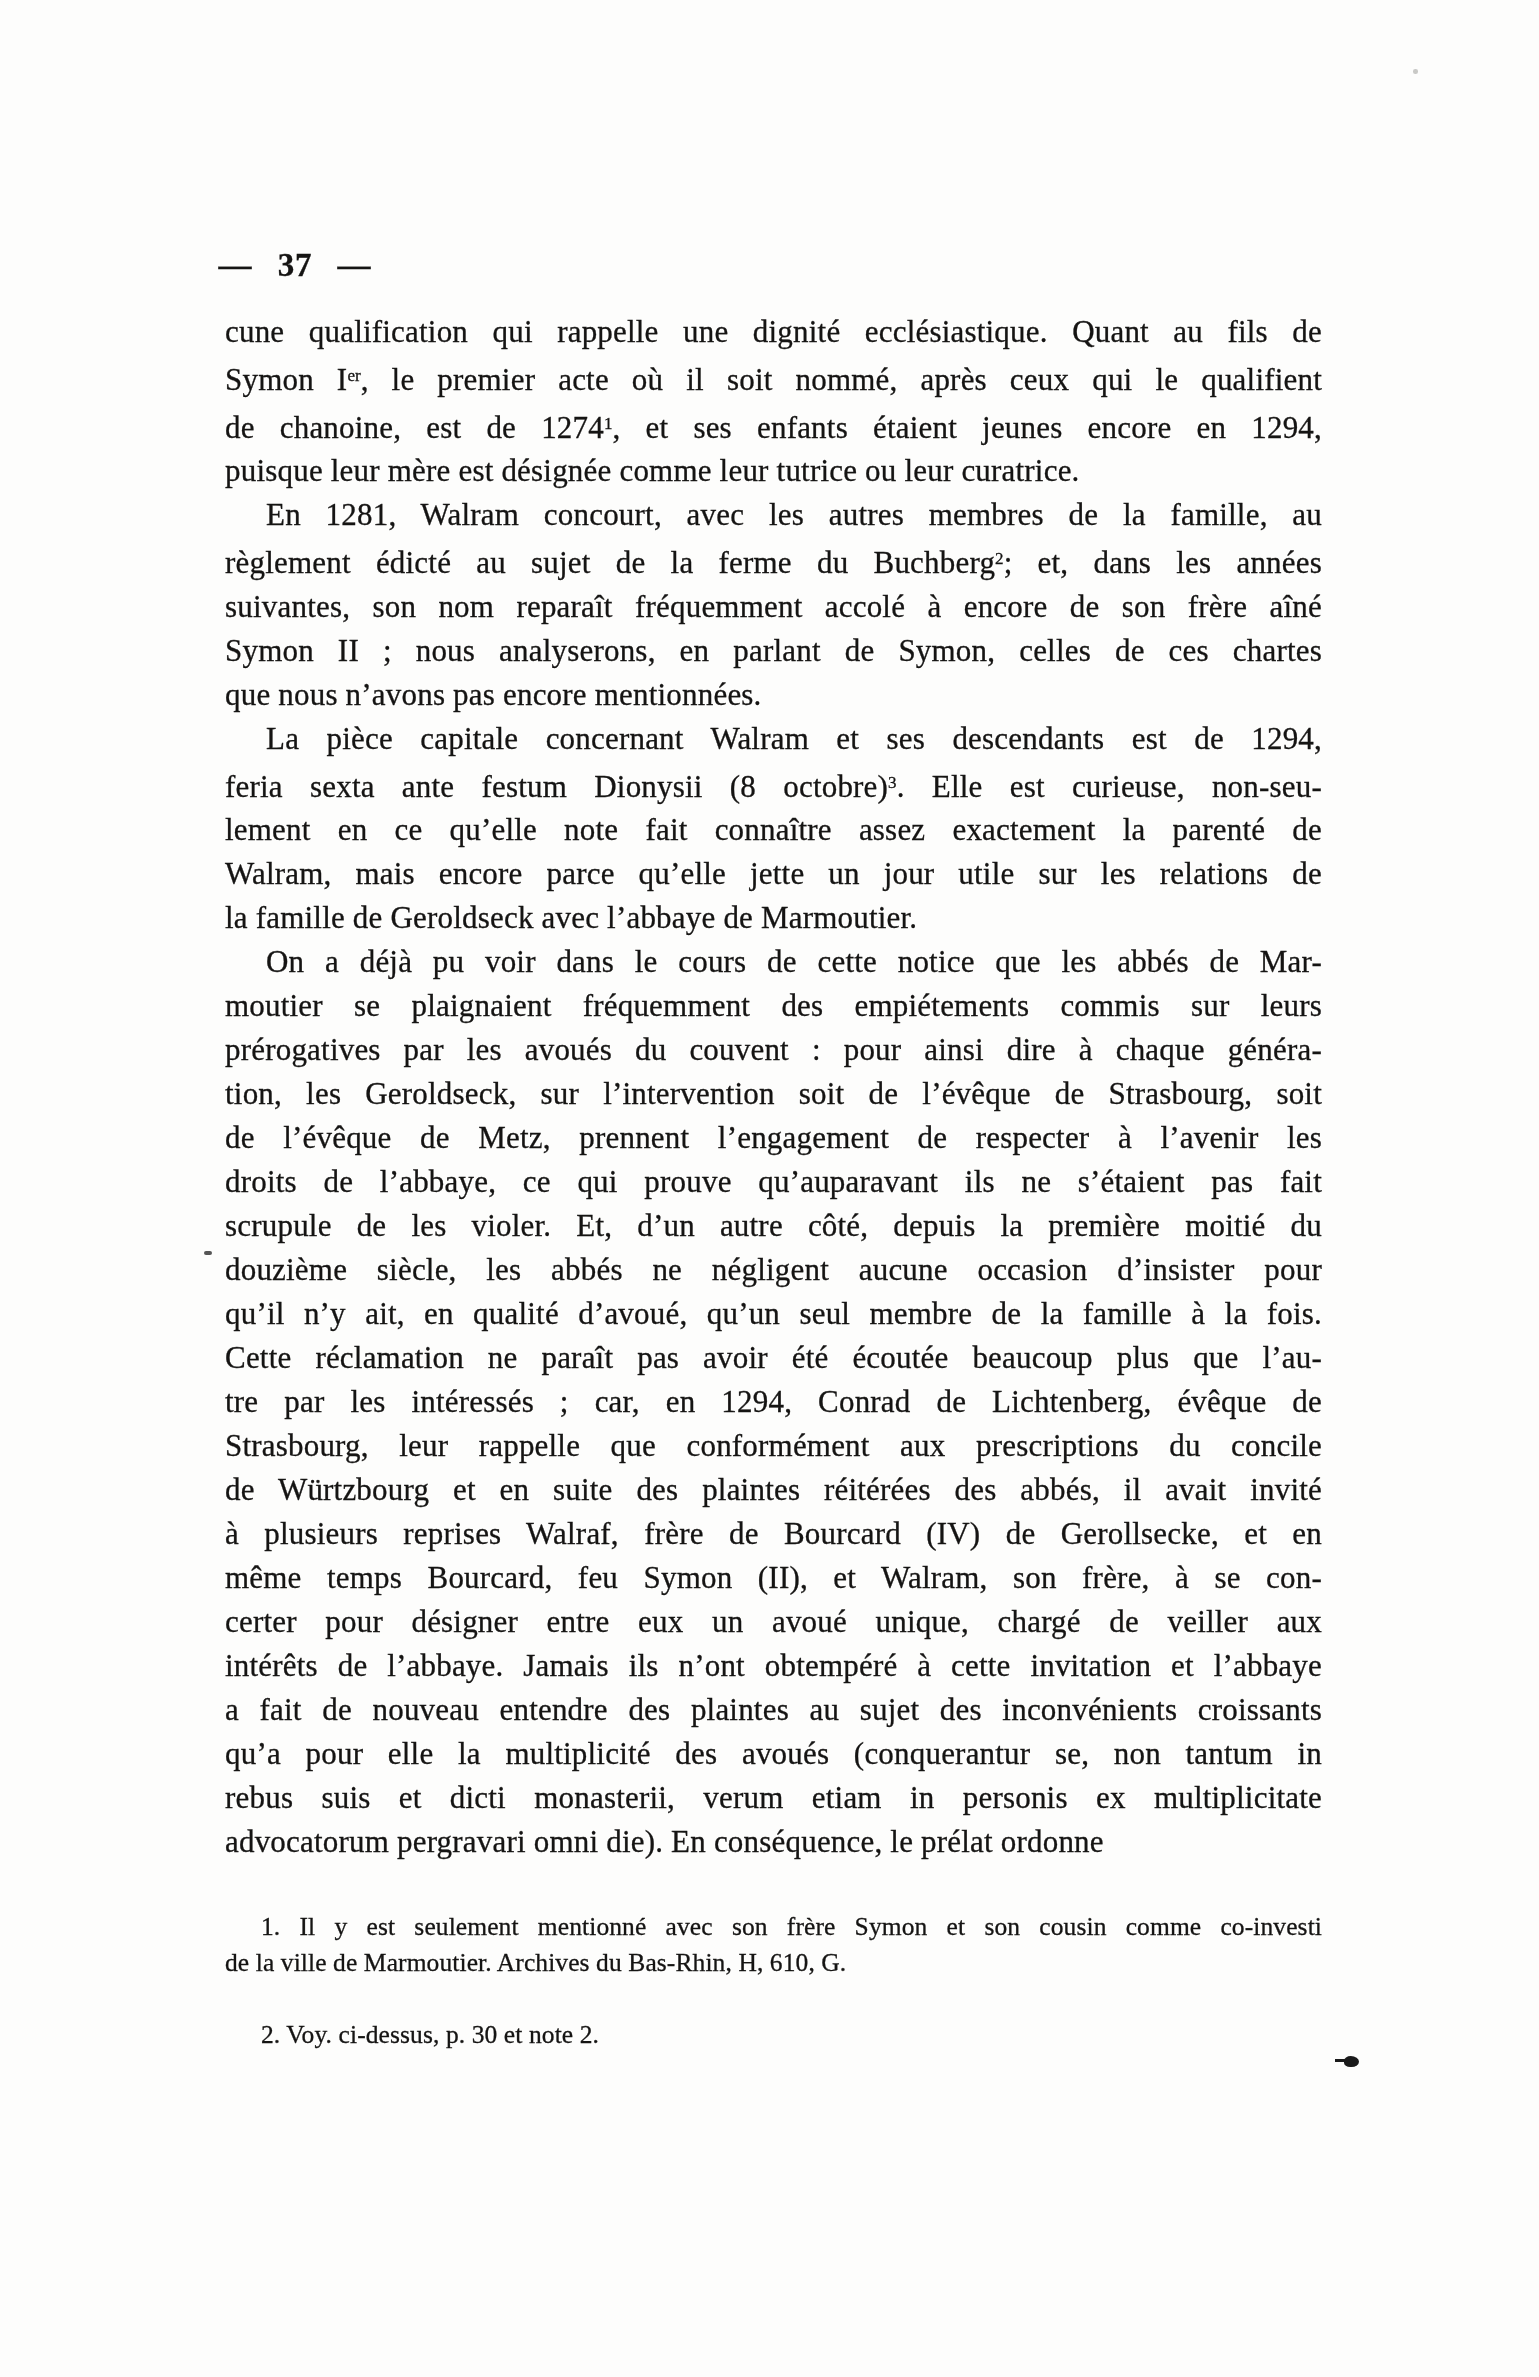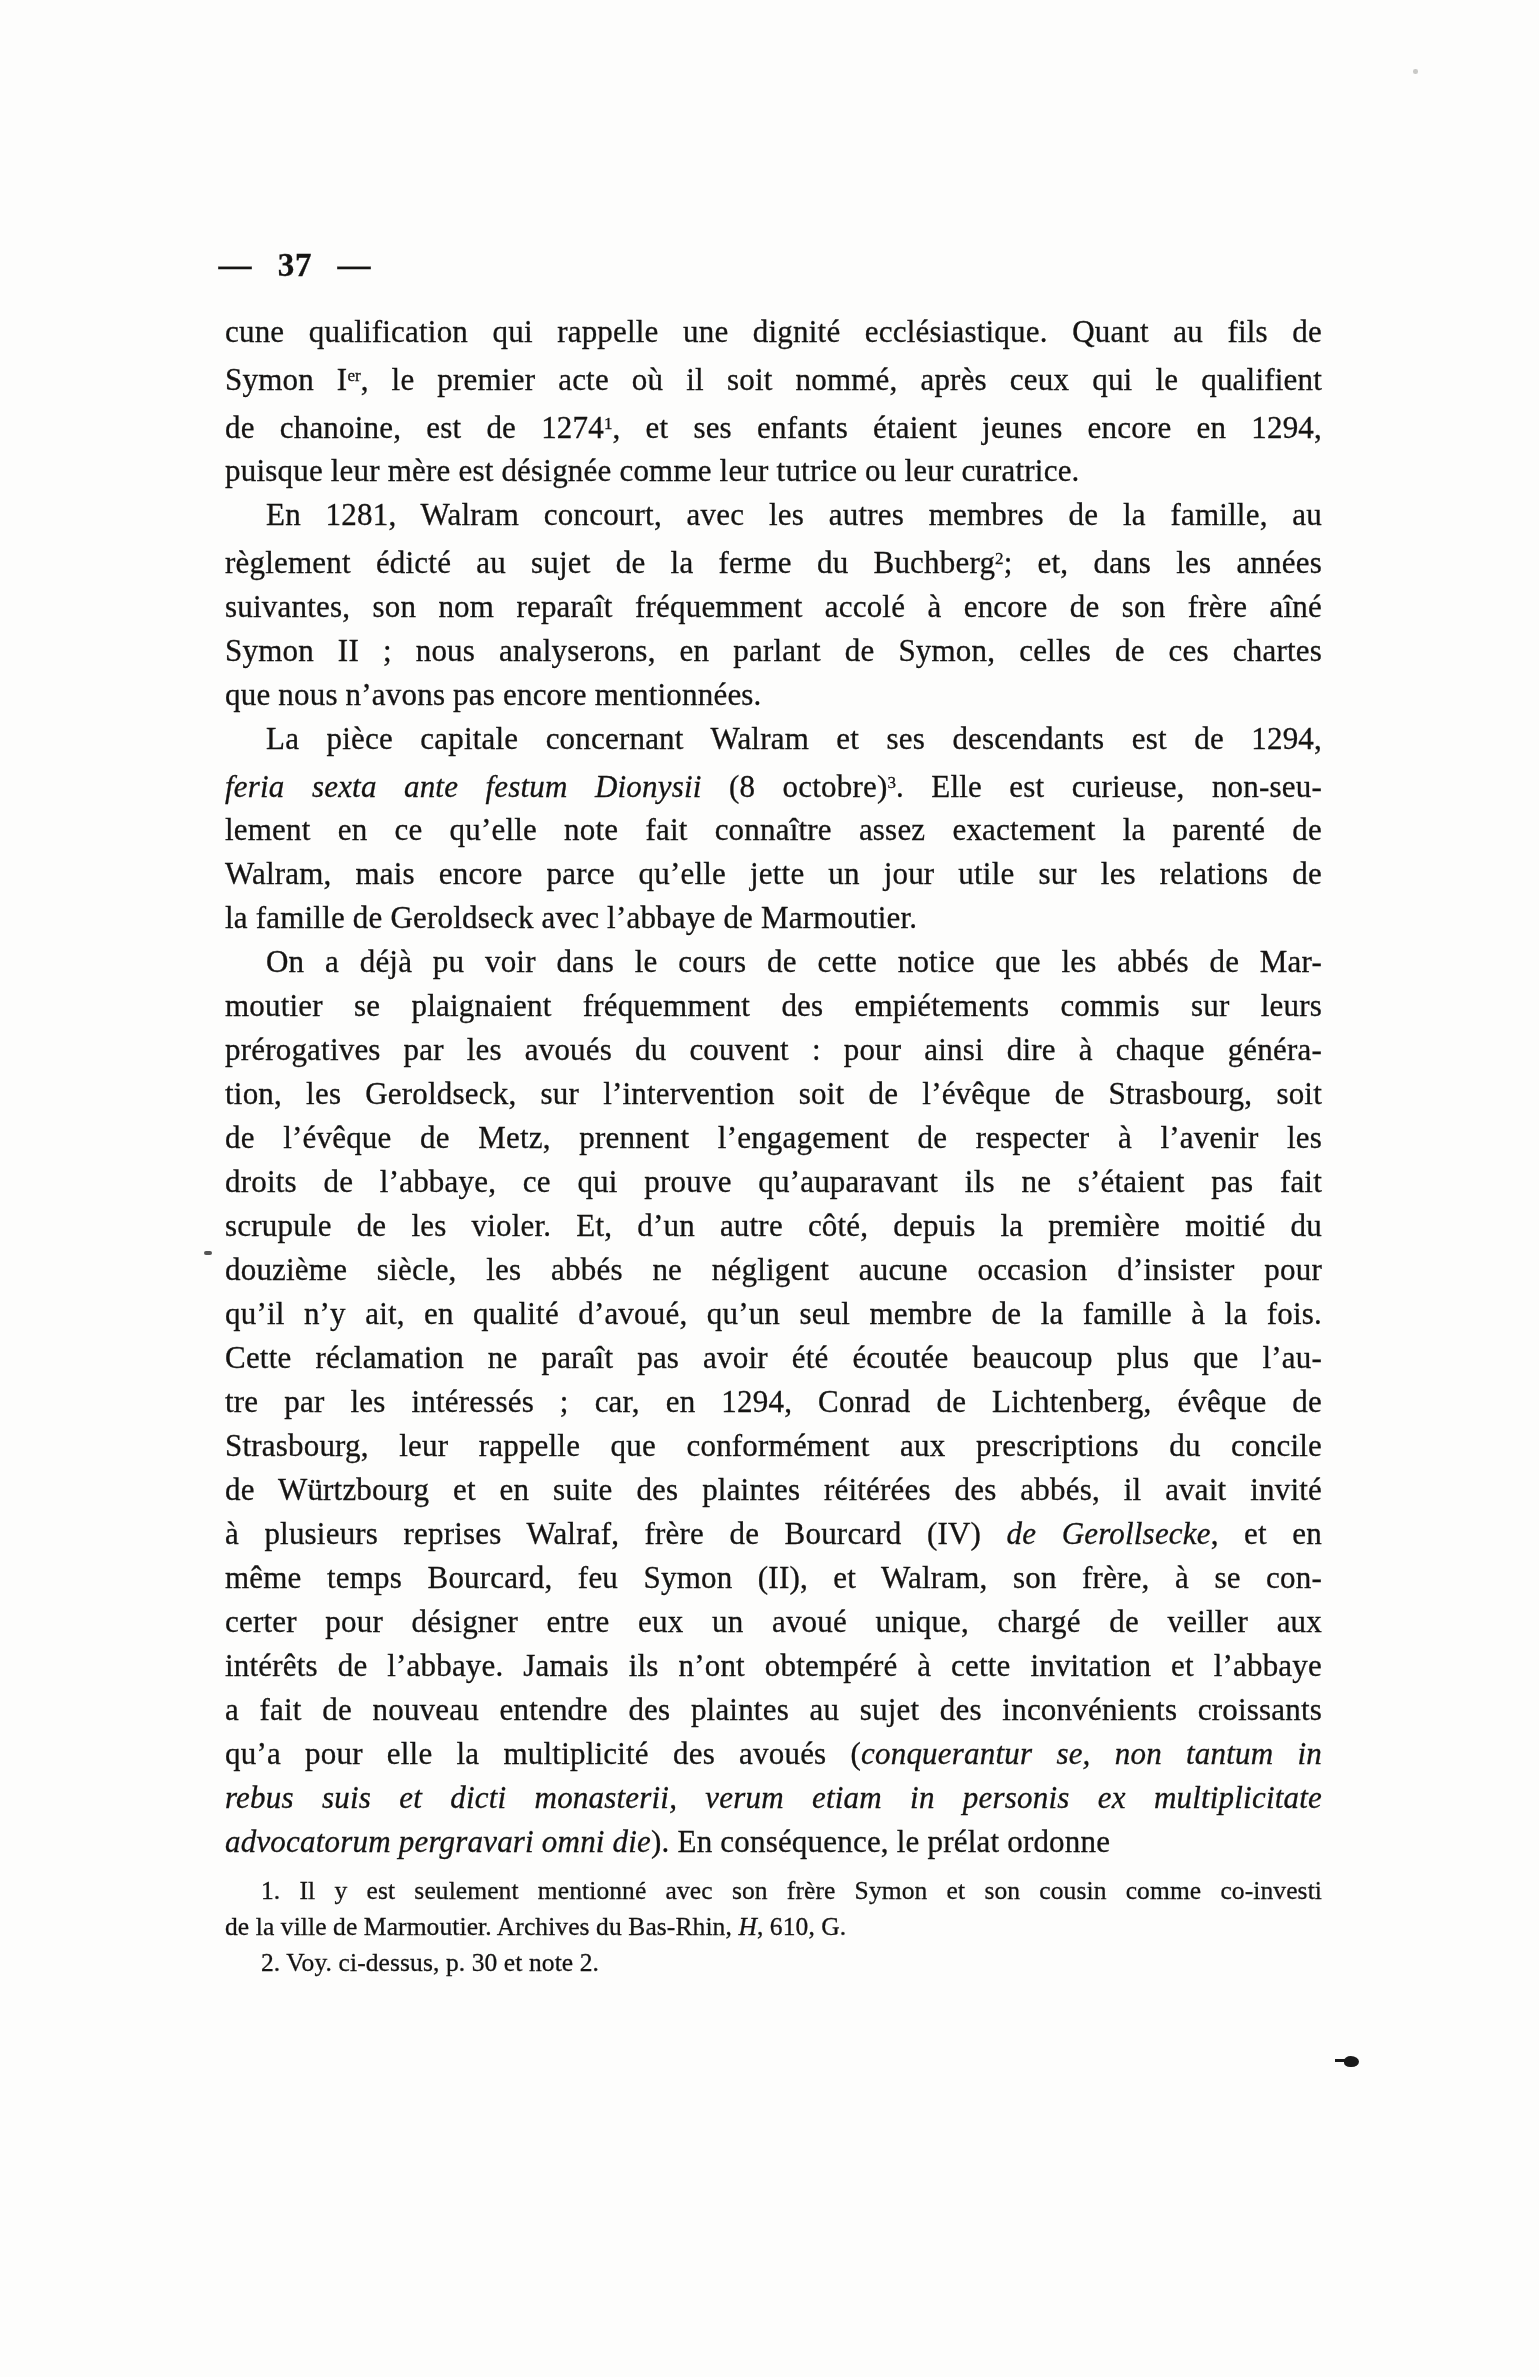--- a/index.html
+++ b/index.html
@@ -33,37 +33,37 @@
     font-size: 31px;
     line-height: 44px;
     text-align: justify;
     letter-spacing: 0.2px;
   }
   .para { margin: 0; }
   .line { text-align: justify; text-align-last: justify; }
   .line.last { text-align-last: left; }
   .line.ind { text-indent: 41px; }
 
-  .i  { font-style: italic; }
+  .i  { }
   .sc { font-variant: small-caps; }
   .sup {
     font-size: 0.55em;
     vertical-align: 0.5em;
     letter-spacing: 0;
   }
 
   .footnotes {
     position: absolute;
     left: 225px; top: 1873px; width: 1097px;
     font-size: 25.5px;
     line-height: 36px;
     text-align: justify;
     letter-spacing: 0.1px;
   }
-  .footnotes .line.ind { text-indent: 36px; }
+  .footnotes .line.ind { text-indent: 36px; margin-top: 36px; }
 
   .speck { position: absolute; background: #1a1a1a; }
   .speck.blob {
     left: 1344px; top: 2056px; width: 15px; height: 10.5px;
     border-radius: 50% 60% 55% 45%;
   }
   .speck.blob::before {
     content: "";
     position: absolute;
     left: -9px; top: 3px; width: 10.5px; height: 3px;

